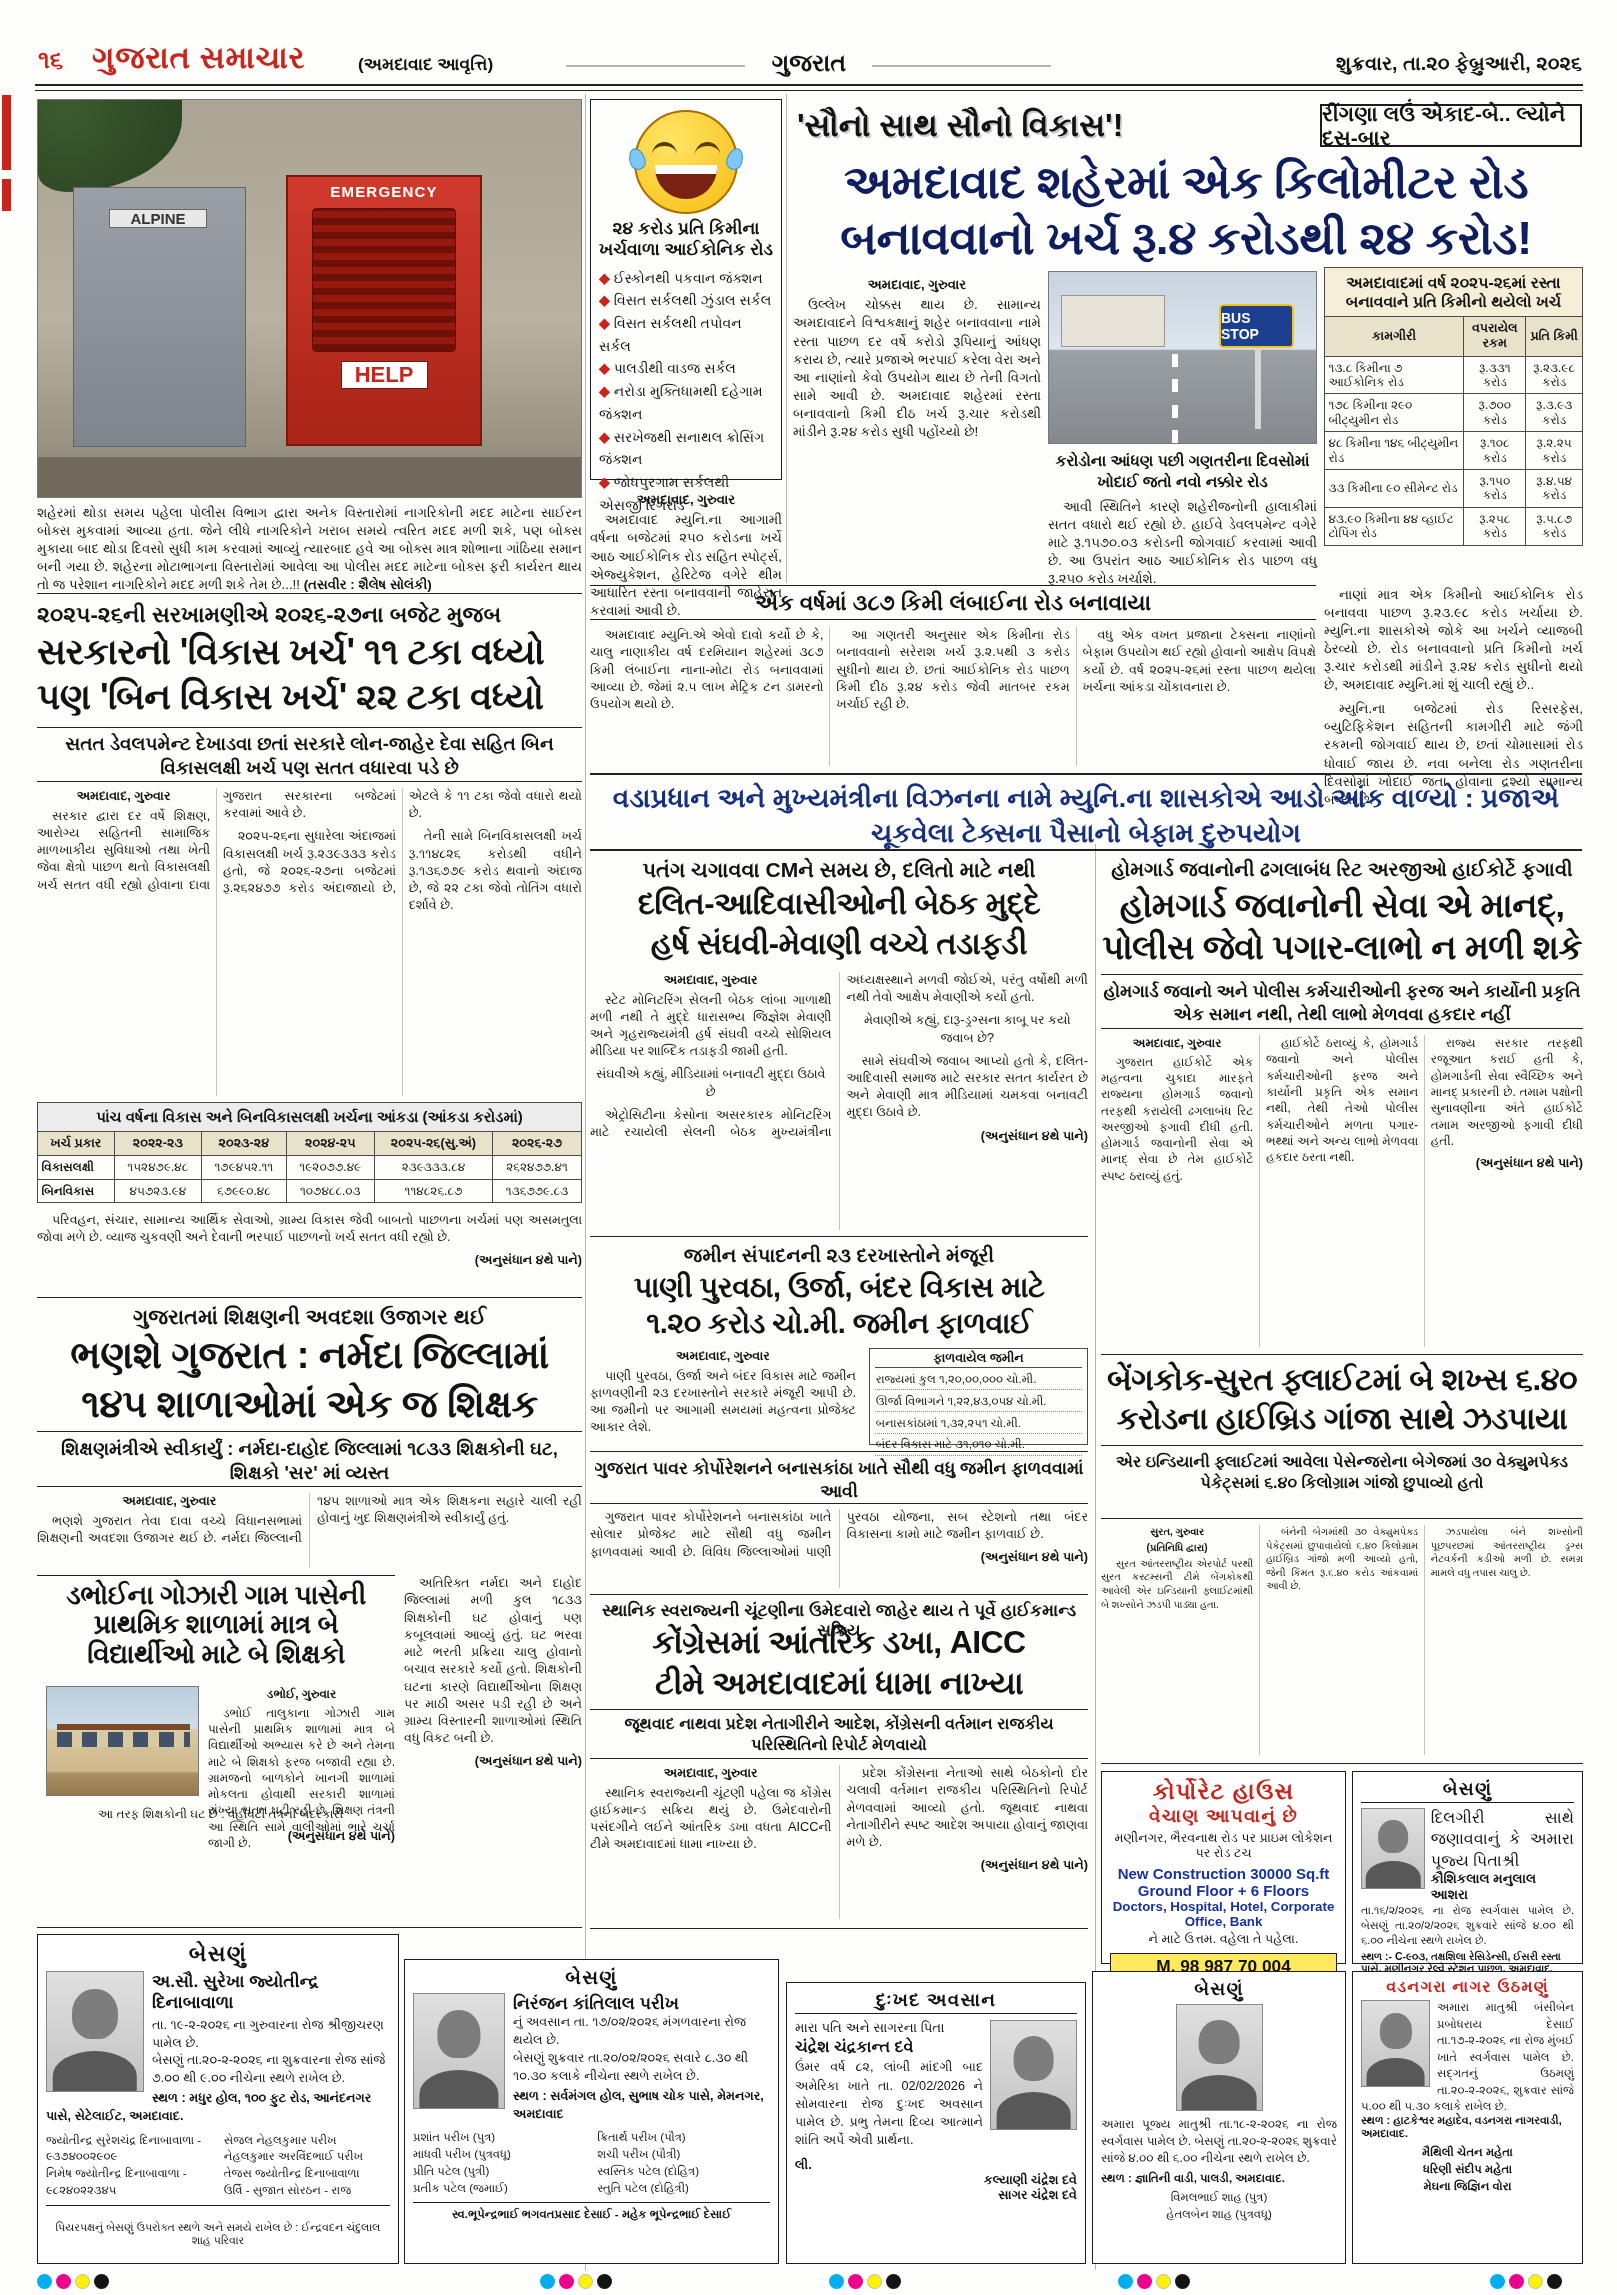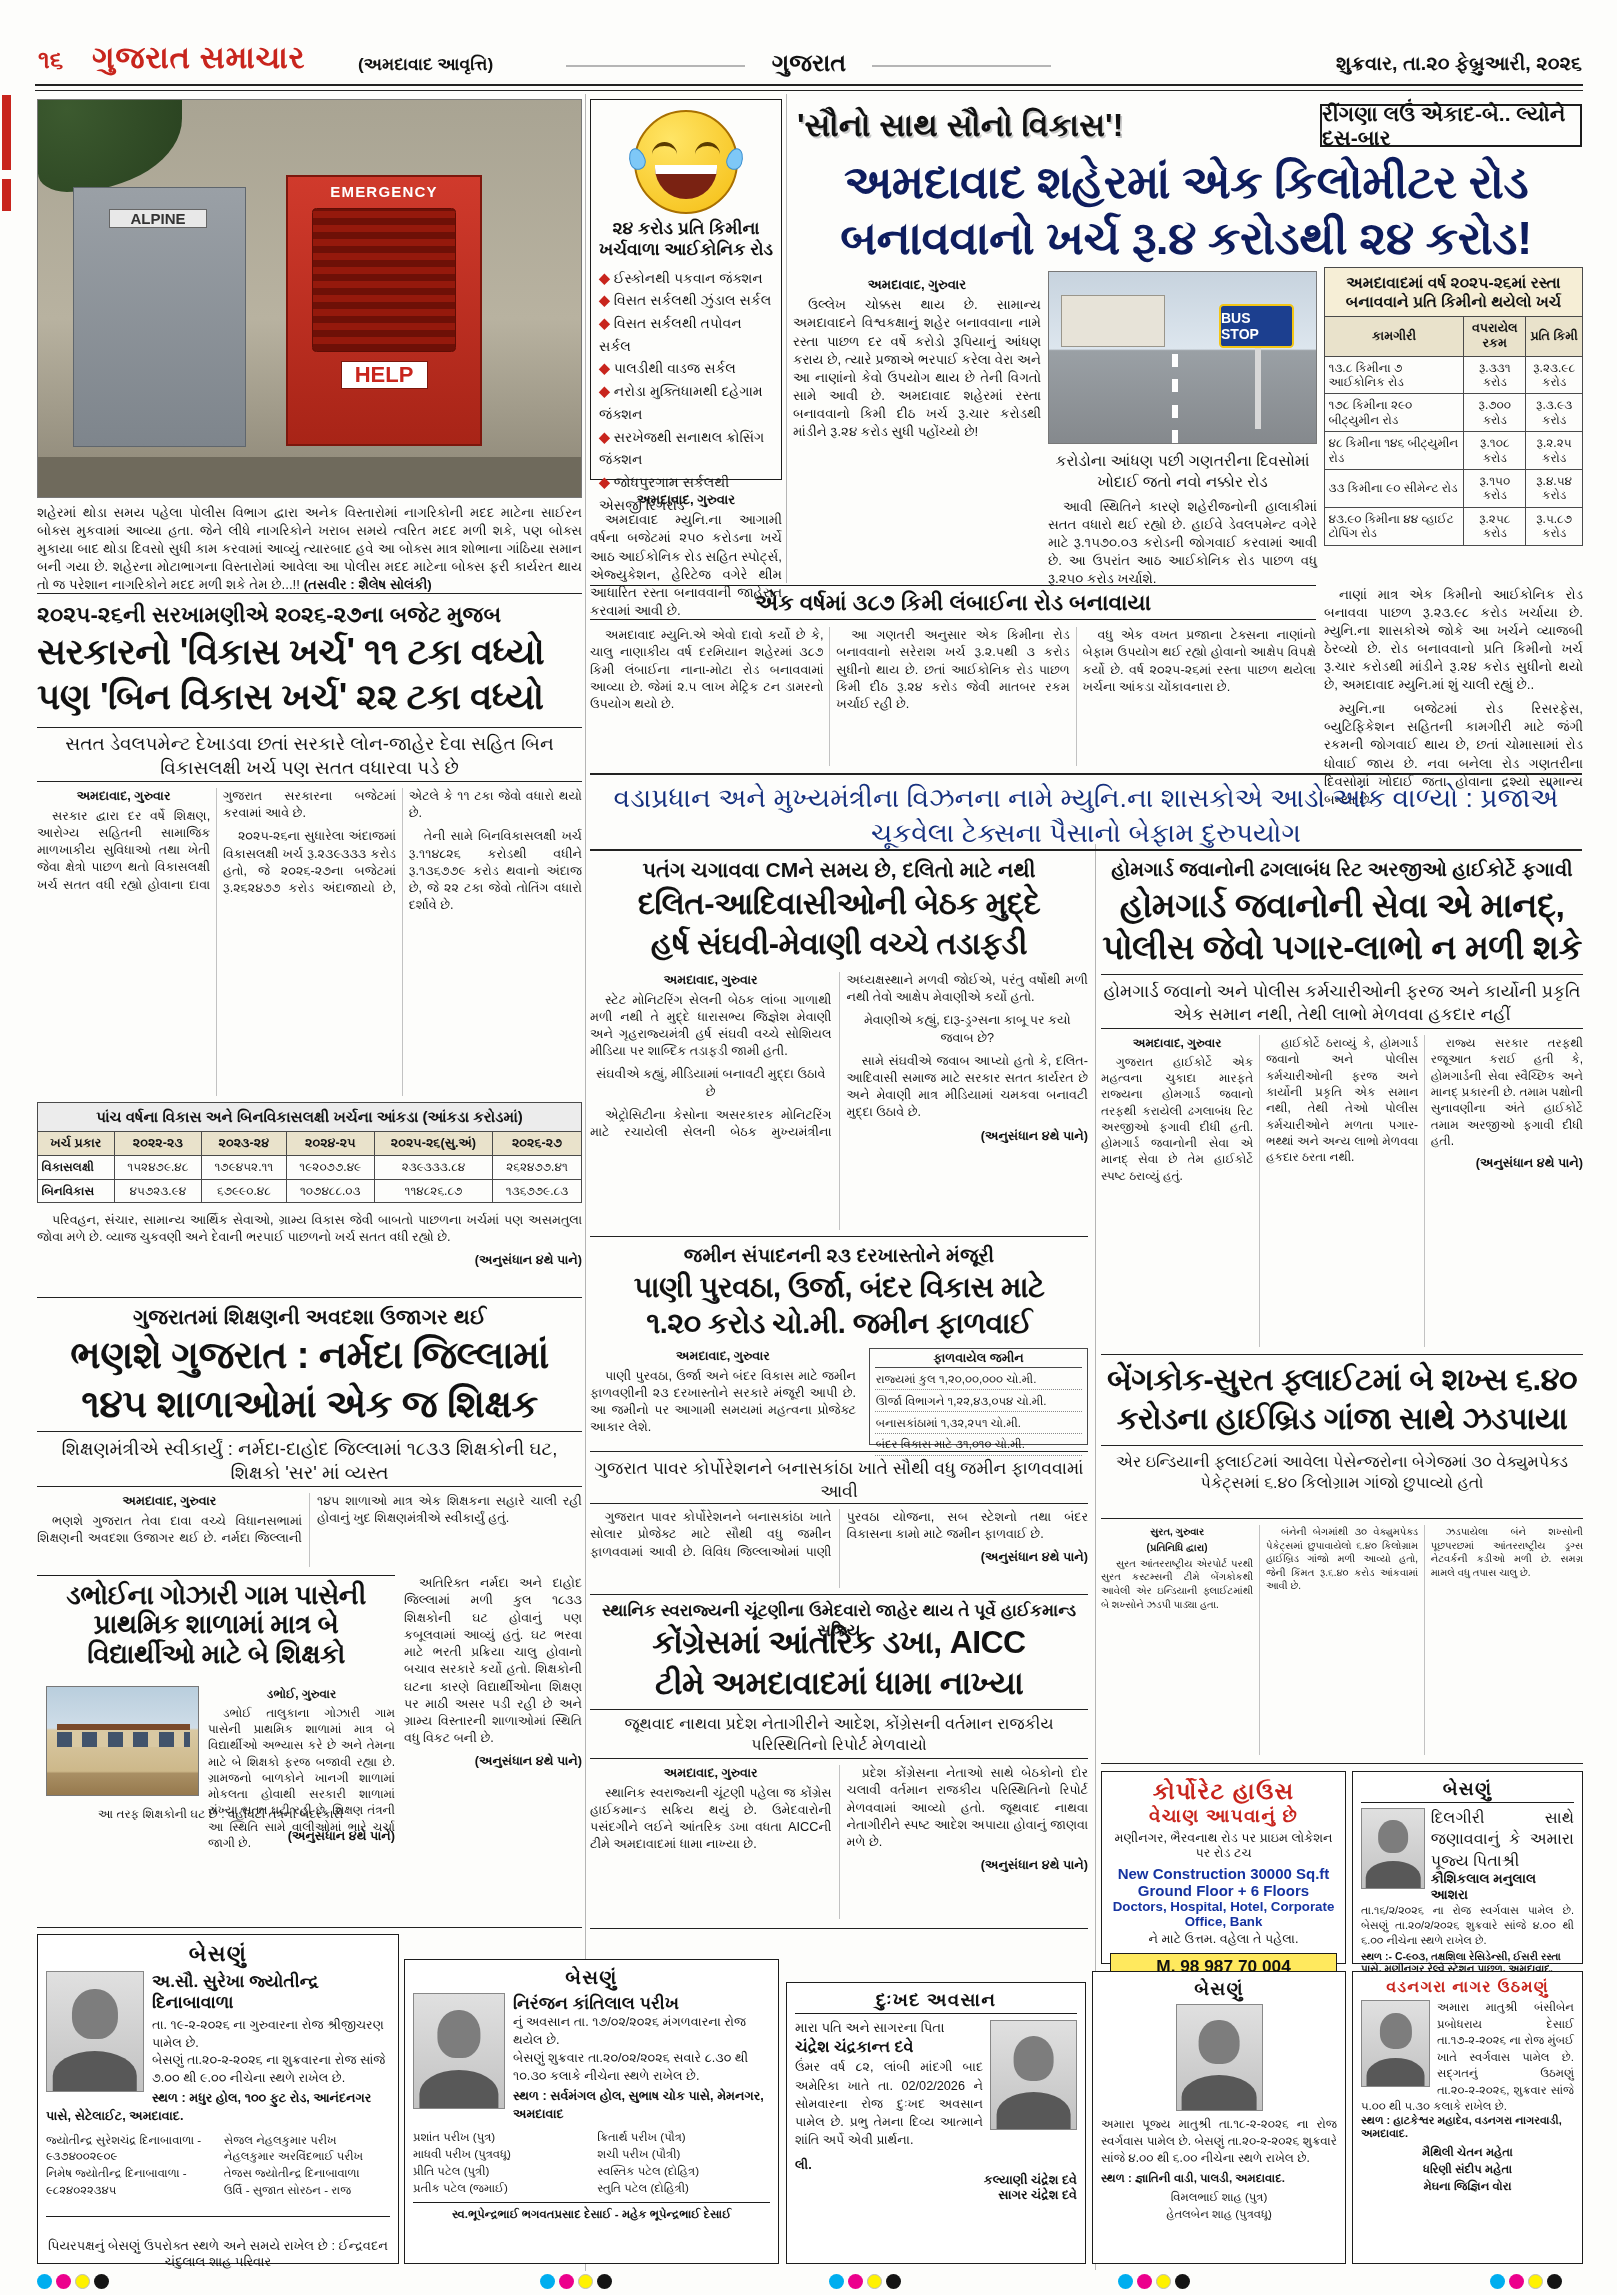--- a/index.html
+++ b/index.html
@@ -9,21 +9,21 @@
   .abs{position:absolute}
   .b{font-weight:700}
   .c{text-align:center}
   .r{text-align:right}
   .red{color:#c8251d}
   .navy{color:#16307e}
   .rule{background:#222}
   .grule{background:#b5b5b5}
   .hl{font-weight:700;line-height:1.12;letter-spacing:-0.6px;text-align:center}
   .kick{font-weight:700;text-align:center}
-  .subhead{font-weight:400;text-align:center;line-height:1.32}
+  .subhead{font-weight:700;text-align:center;line-height:1.32}
   .body{font-size:13.3px;line-height:1.36;text-align:justify}
   .body p{margin-bottom:5.8px;text-indent:15px}
   .body p.dl{font-weight:700;text-align:center;text-indent:0;margin-bottom:2.3px}
   .body p.isub{font-weight:400;text-align:center;text-indent:0}
   .cont{font-weight:700;text-align:right;font-size:12.7px}
   .cols2{column-count:2;column-gap:15px;column-rule:0.6px solid #c2c2c2}
   .cols3{column-count:3;column-gap:12.7px;column-rule:0.6px solid #c2c2c2}
   table{border-collapse:collapse;width:100%}
   .nt th,.nt td{border:1.2px solid #4a4a4a;padding:4px 3.5px;line-height:1.2;vertical-align:middle}
   .nt th{background:#e9e2cb;font-size:12.7px}
@@ -404,21 +404,21 @@
     <div style="font-size:12.7px;line-height:1.4">બેસણું તા.૨૦-૨-૨૦૨૬ ના શુક્રવારના રોજ સાંજે ૭.૦૦ થી ૯.૦૦ નીચેના સ્થળે રાખેલ છે.</div>
     <div class="b" style="font-size:12.7px;line-height:1.4;margin-top:2.3px">સ્થળ : મધુર હોલ, ૧૦૦ ફુટ રોડ, આનંદનગર પાસે, સેટેલાઈટ, અમદાવાદ.</div>
     <ul class="names" style="clear:both;margin-top:5.8px;column-count:2;column-gap:11.6px">
       <li>જ્યોતીન્દ્ર સુરેશચંદ્ર દિનાબાવાળા - ૯૩૭૪૦૦૨૯૦૯</li>
       <li>નિમેષ જ્યોતીન્દ્ર દિનાબાવાળા - ૯૮૨૪૦૨૨૩૪૫</li>
       <li>સેજલ નેહલકુમાર પરીખ</li>
       <li>નેહલકુમાર અરવિંદભાઈ પરીખ</li>
       <li>તેજસ જ્યોતીન્દ્ર દિનાબાવાળા</li>
       <li>ઉર્વિ - સુજાત સોરઠન - રાજ</li>
     </ul>
-    <div class="c" style="font-size:13px;border-top:1.2px solid #1c1c1c;margin-top:17px;padding-top:21px">પિયરપક્ષનું બેસણું ઉપરોક્ત સ્થળે અને સમયે રાખેલ છે : ઈન્દ્રવદન ચંદુલાલ શાહ પરિવાર</div>
+    <div class="c" style="font-size:11px;border-top:1.2px solid #1c1c1c;margin-top:6px;padding-top:15px">પિયરપક્ષનું બેસણું ઉપરોક્ત સ્થળે અને સમયે રાખેલ છે : ઈન્દ્રવદન ચંદુલાલ શાહ પરિવાર</div>
   </div>
 
   <div class="adbox" style="left:404px;top:1959px;width:375px;height:305px">
     <div class="adhead" style="font-size:19.6px">બેસણું</div>
     <div class="portrait" style="float:left;width:92px;height:116px;margin:4.6px 8px 3.5px 0">
         <div class="head"></div>
         <div class="torso"></div>
       </div>
     <div class="b" style="font-size:17.3px;margin-top:4.6px">નિરંજન કાંતિલાલ પરીખ</div>
     <div style="font-size:12.7px;line-height:1.4">નું અવસાન તા. ૧૭/૦૨/૨૦૨૬ મંગળવારના રોજ થયેલ છે.</div>

